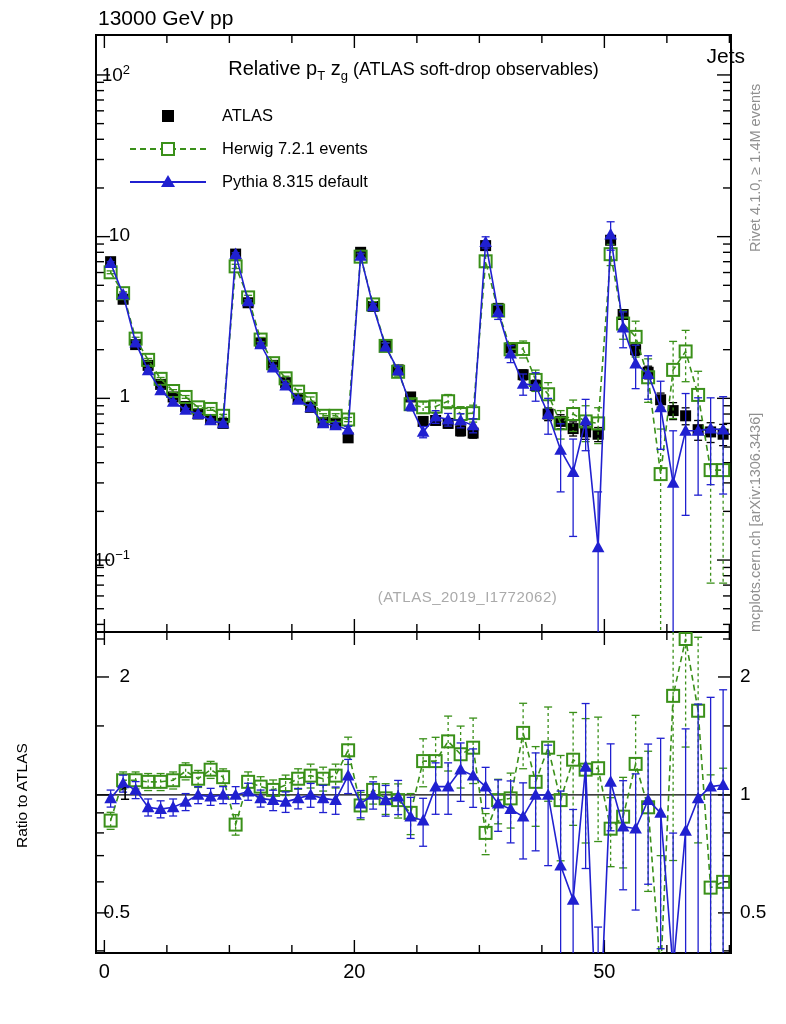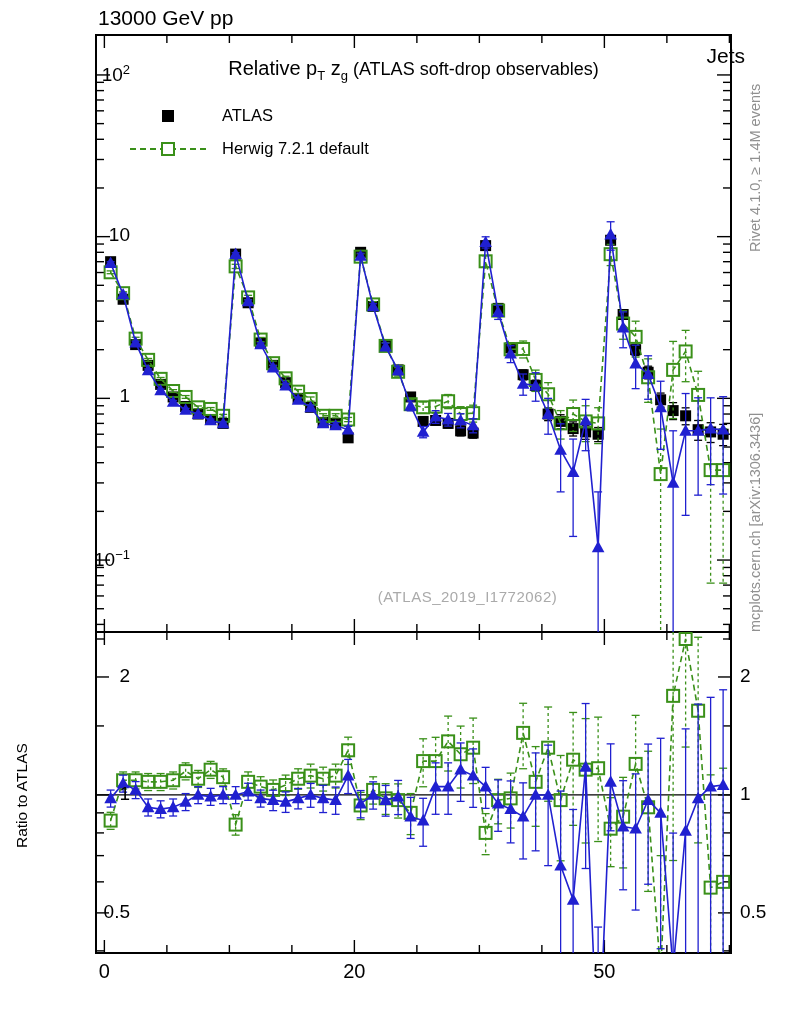--- a/index.html
+++ b/index.html
@@ -1201,21 +1201,28 @@
         <svg viewBox="0 0 80 22">
           <rect x="34" y="5" width="12" height="12" fill="#000000"></rect>
         </svg>
         <span class="leg-label">ATLAS</span>
       </div>
       <div class="leg-row">
         <svg viewBox="0 0 80 22">
           <line x1="2" y1="11" x2="78" y2="11" stroke="#3a9019" stroke-width="1.8" stroke-dasharray="6,4"></line>
           <rect x="34" y="5" width="12" height="12" fill="#fff" stroke="#3a9019" stroke-width="2"></rect>
         </svg>
-        <span class="leg-label">Herwig 7.2.1 default</span>
+        <span class="leg-label">Herwig 7.2.1 events</span>
+      </div>
+      <div class="leg-row">
+        <svg viewBox="0 0 80 22">
+          <line x1="2" y1="11" x2="78" y2="11" stroke="#2020d0" stroke-width="1.8"></line>
+          <path d="M 40 4 L 47 16 L 33 16 Z" fill="#2020d0"></path>
+        </svg>
+        <span class="leg-label">Pythia 8.315 default</span>
       </div>
     </div>
 
   <div id="watermark">(ATLAS_2019_I1772062)</div>
 
   <div class="vtext" style="left:747px;top:252px;">Rivet 4.1.0, ≥ 1.4M events</div>
   <div class="vtext" style="left:747px;top:632px;">mcplots.cern.ch [arXiv:1306.3436]</div>
   <div id="ratio-ylabel" style="left:13px;top:848px;">Ratio to ATLAS</div>
 <div class="ylab" style="left:42px;top:61.9397592553463px;">10<sup>2</sup></div>
     <div class="ylab" style="left:42px;top:223.64527844287818px;">10</div>

